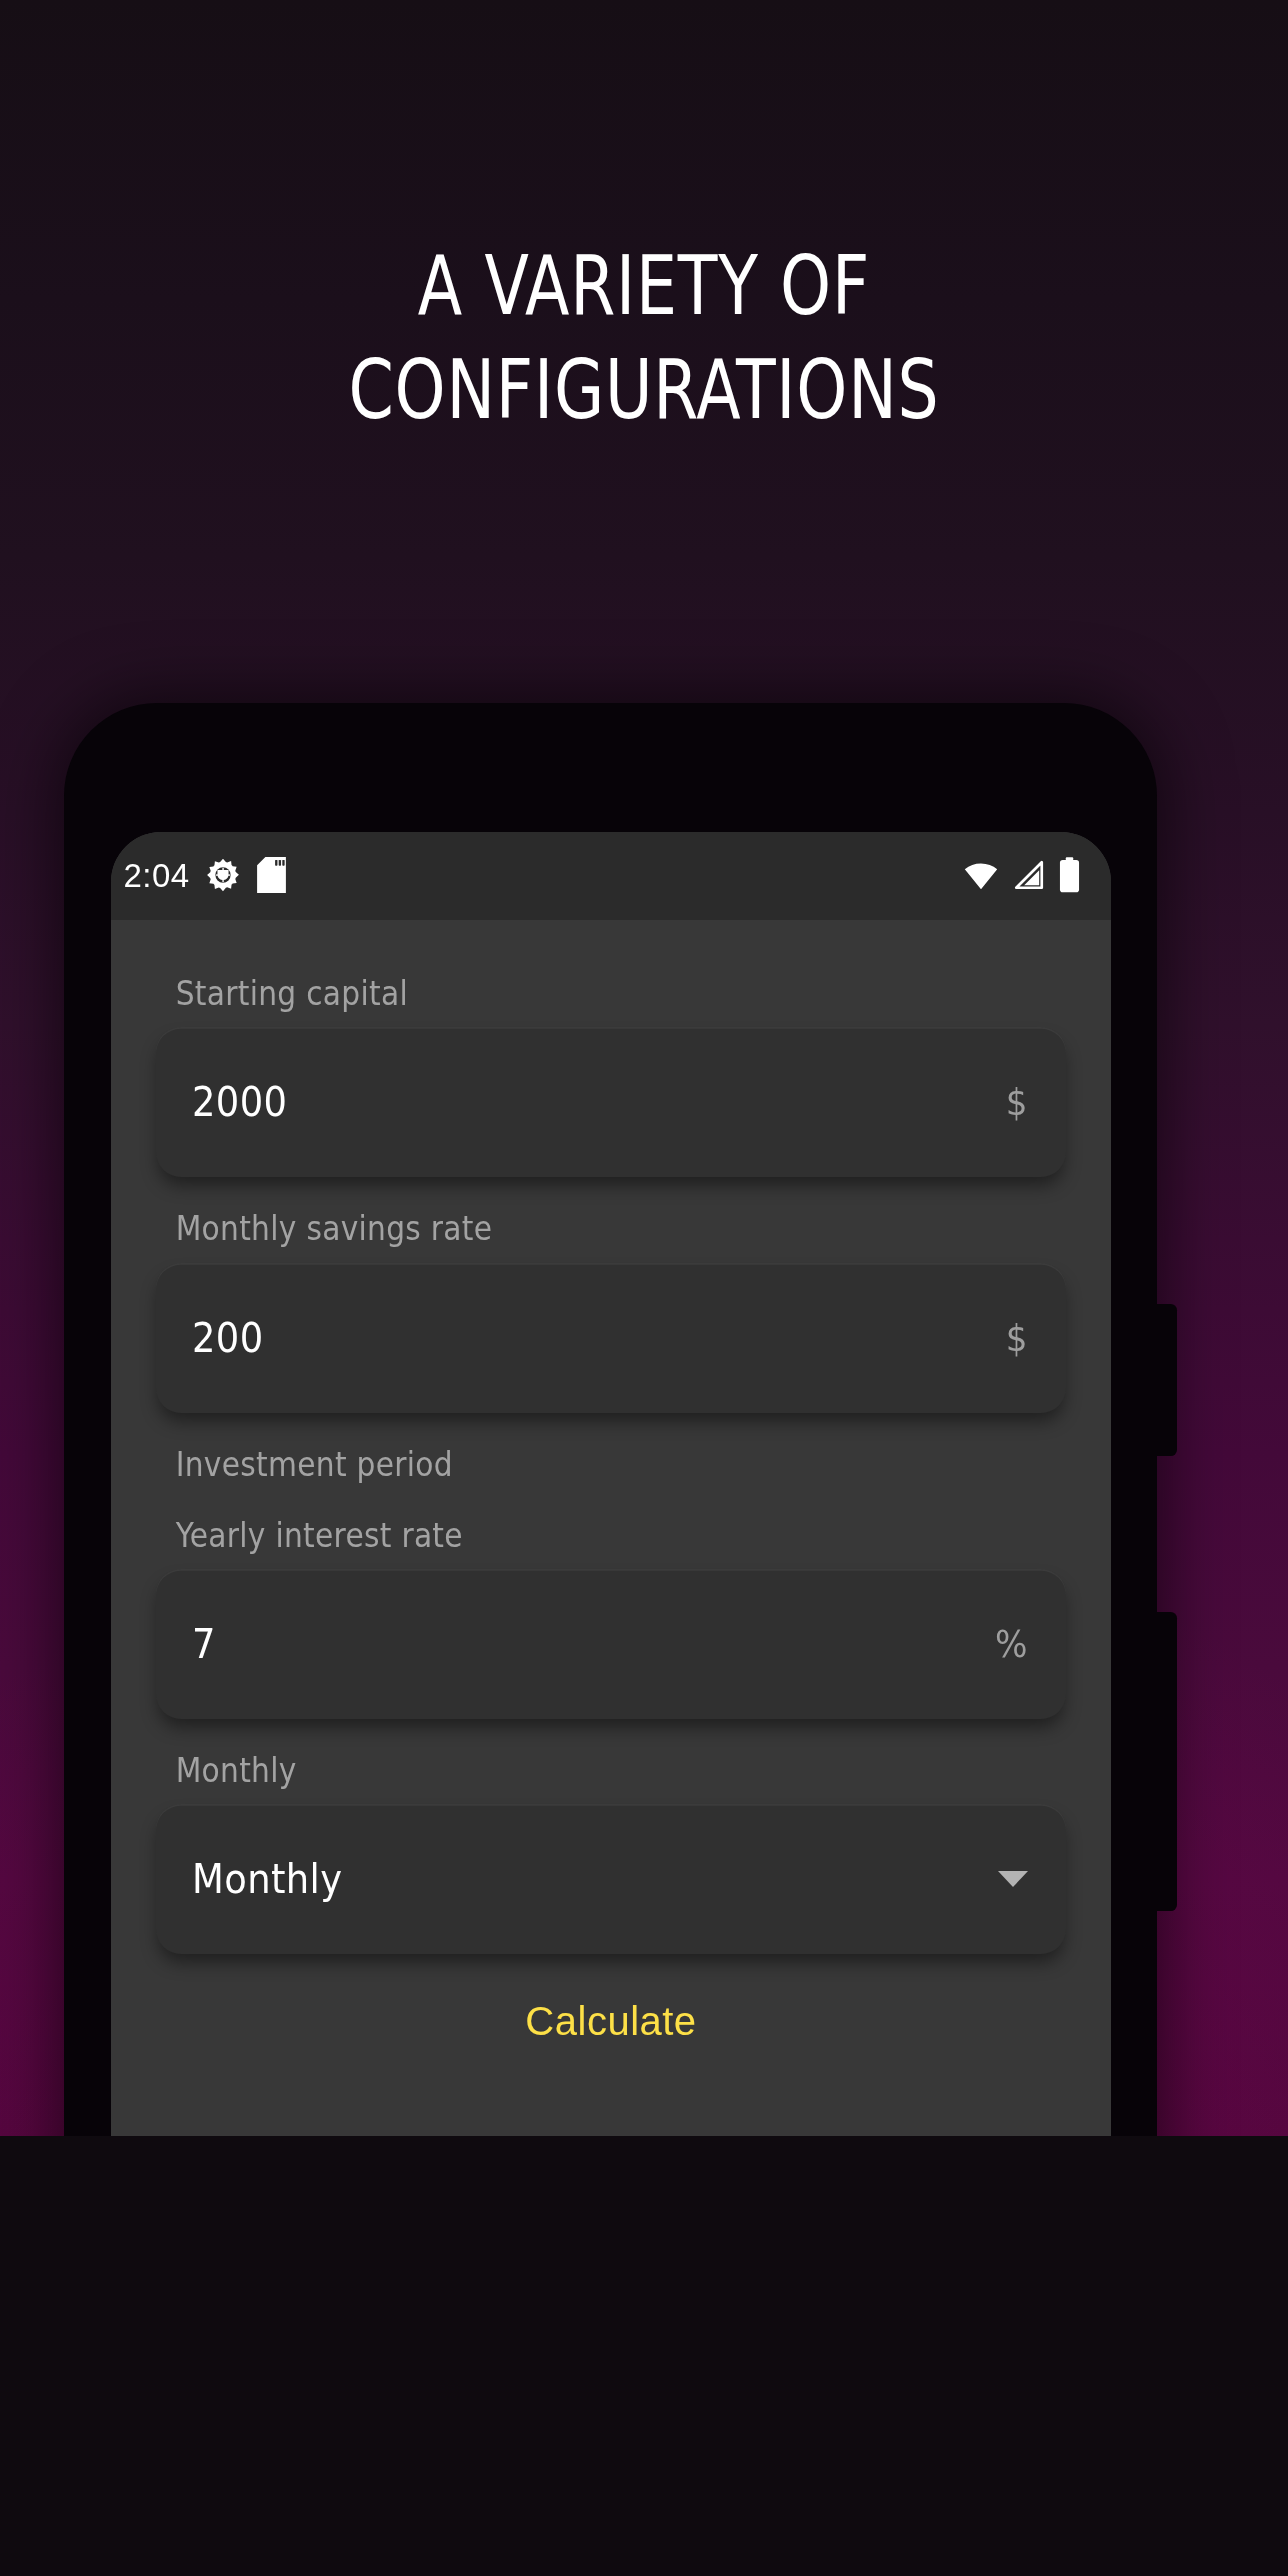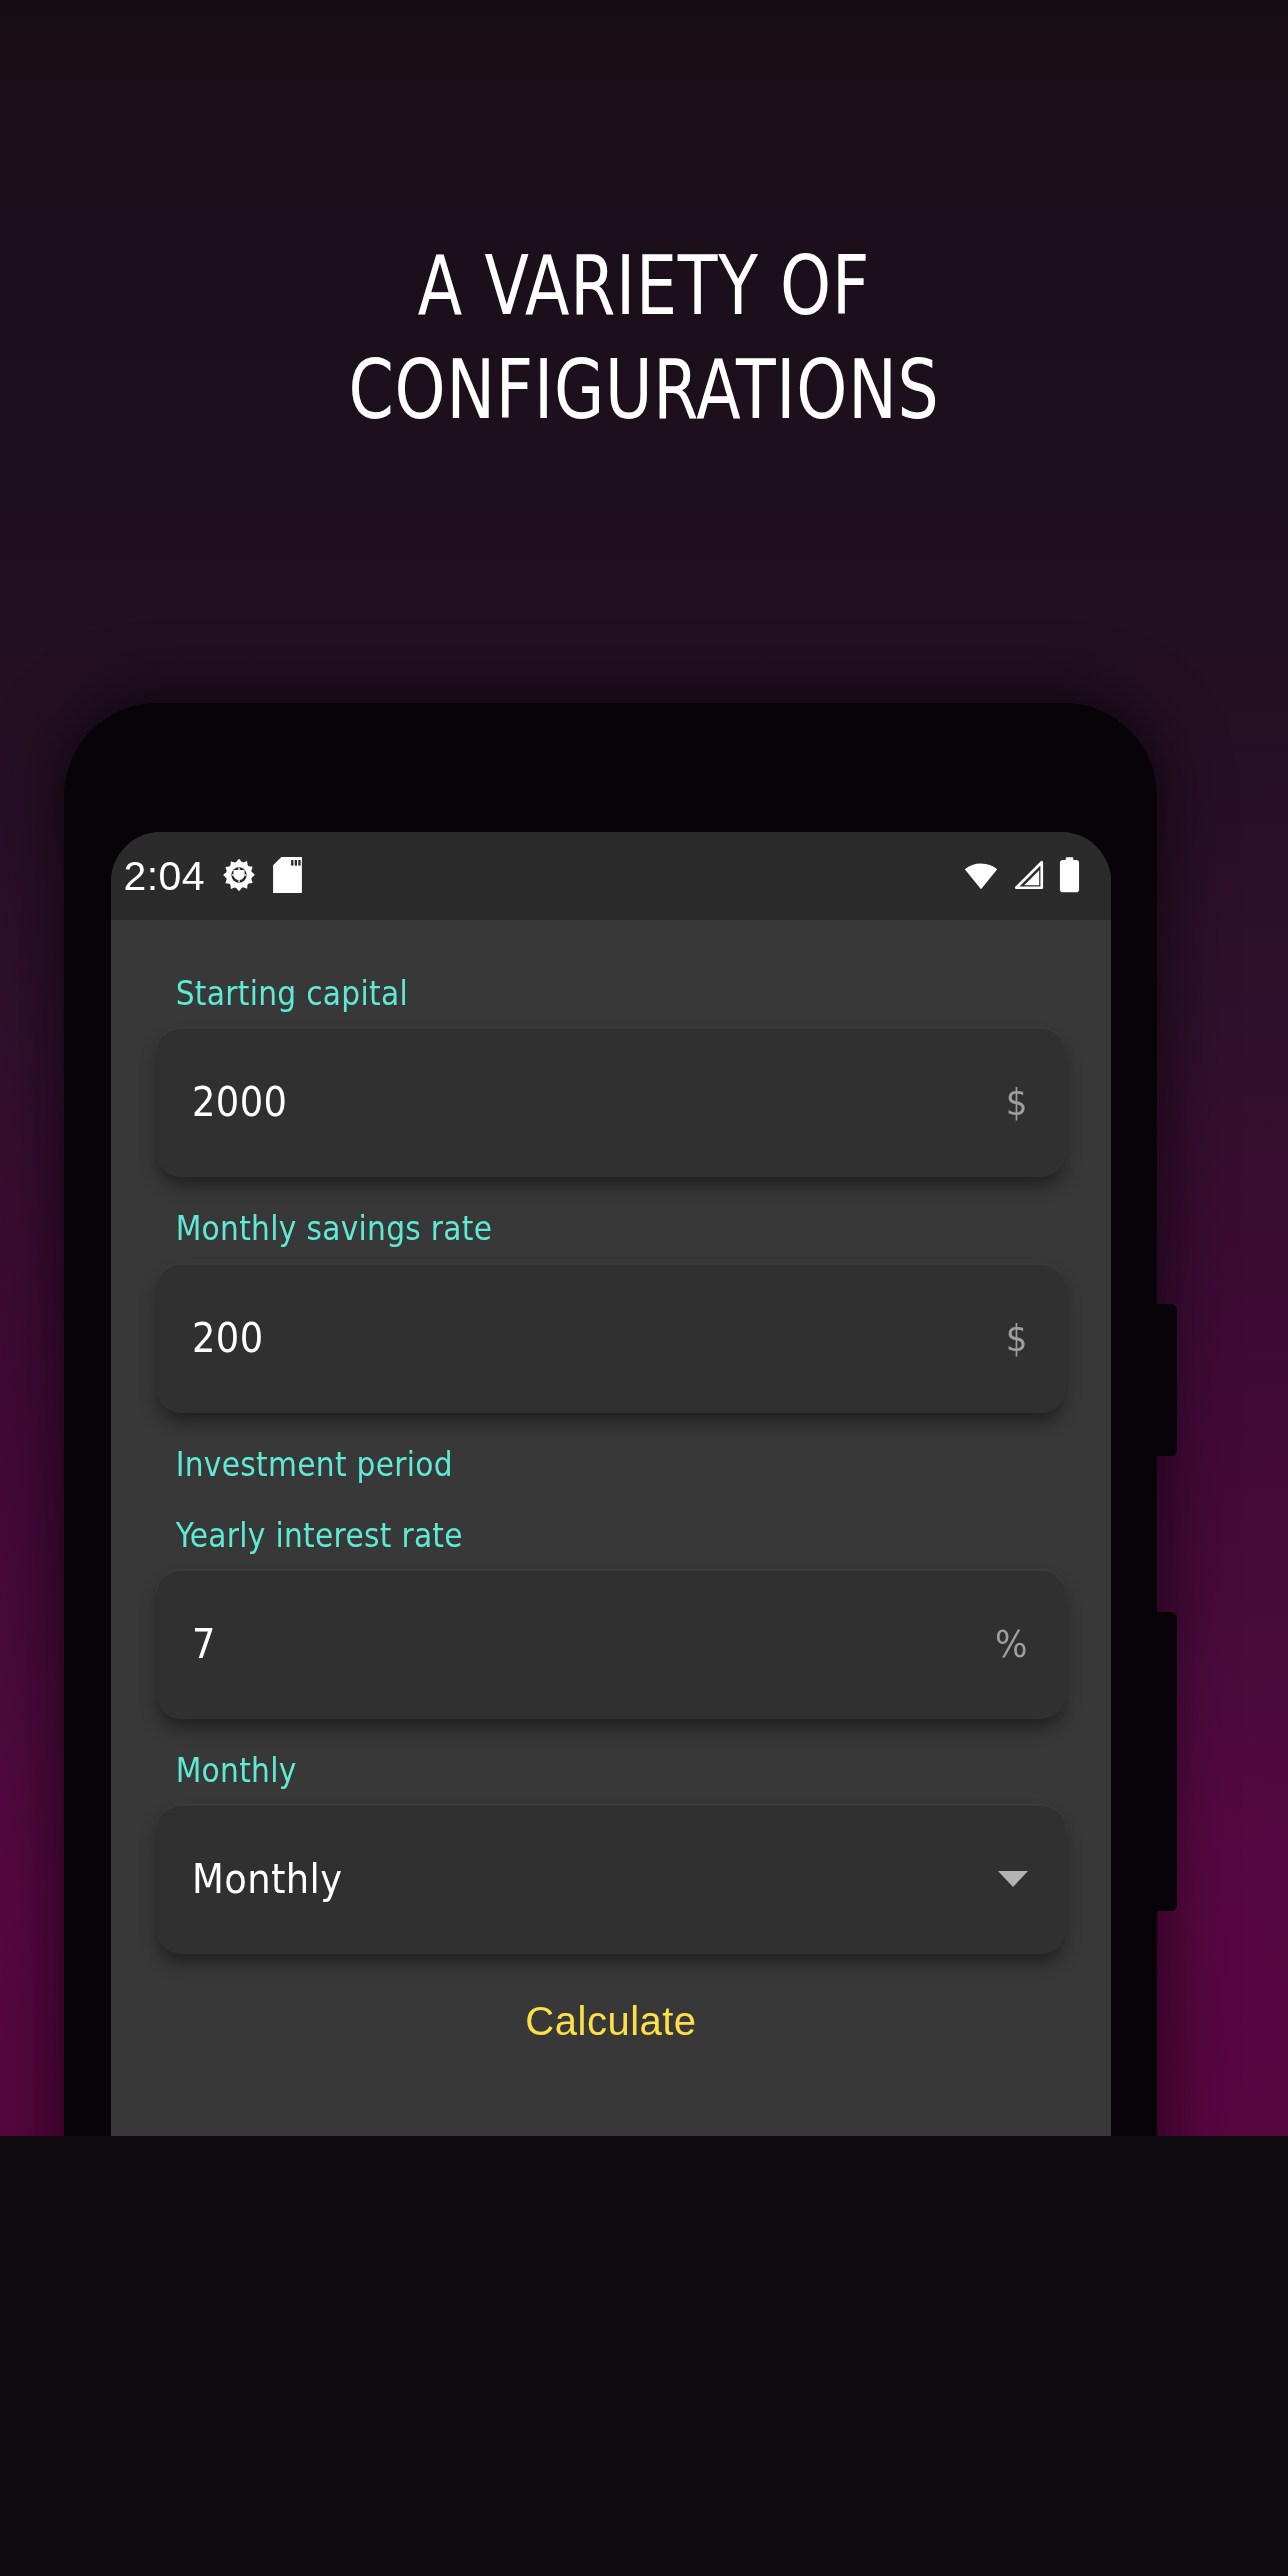--- a/index.html
+++ b/index.html
@@ -90,34 +90,34 @@
     height:88px;
     background:#2b2b2b;
     display:flex;
     align-items:center;
     padding:0 30px 0 21.5px;
     color:#ffffff;
   }
   .sb-left{ display:flex; align-items:center; gap:16px; margin-left:3.6px; }
   .sb-right{ display:flex; align-items:center; gap:12.5px; margin-left:auto; }
   .sb-clock{
-    font-size:41px;
+    font-size:33px;
     font-family:"Liberation Sans",sans-serif;
     letter-spacing:0.4px;
     margin-left:-12.5px;
   }
   .ic{ display:block; }
 
   
   #app{
     padding:54px 45px 0 45px;
   }
   .field-group{ margin-bottom:32px; }
   .field-label{
-    color:#5eead4;
+    color:#a3a3a3;
     font-family:"Liberation Sans Narrow","DejaVu Sans Condensed","Liberation Sans",sans-serif;
     font-size:33px;
     font-weight:400;
     letter-spacing:0.3px;
     margin:0 0 14.3px 19.7px;
   }
   .field-box{
     position:relative;
     height:150px;
     background:#303030;

